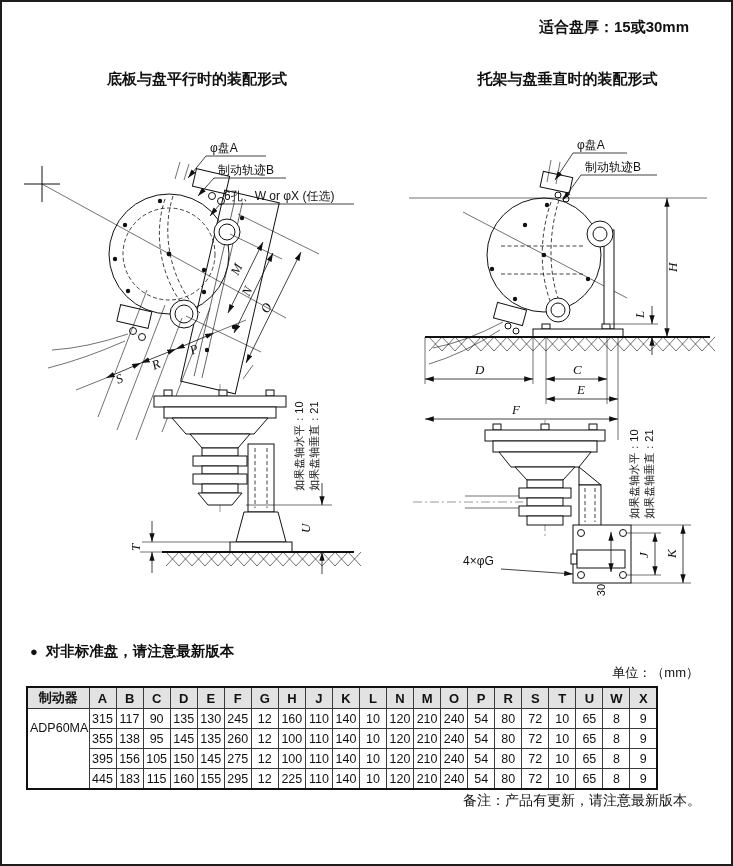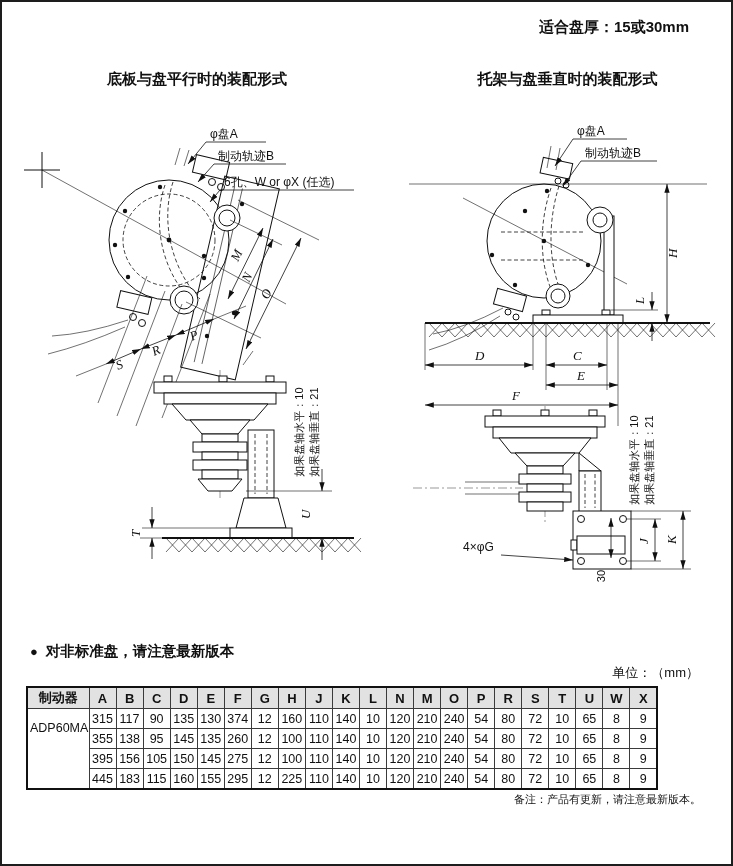--- a/index.html
+++ b/index.html
@@ -5,36 +5,36 @@
   html,body{margin:0;padding:0;background:#f2f2f2;}
   .page{
     width:733px;height:866px;box-sizing:border-box;position:relative;
     background:#fff;border:2px solid #1d1d1d;margin:0 auto;
     font-family:"Liberation Sans",sans-serif;color:#111;overflow:hidden;
   }
   .top-note{position:absolute;top:16px;right:42px;font-size:15px;font-weight:bold;}
   .draw-title{position:absolute;top:68px;font-size:15px;font-weight:bold;text-align:center;}
   .draw-title.left{left:0;width:390px;}
   .draw-title.right{left:408px;width:315px;}
-  .svg-wrap{position:absolute;top:106px;text-align:center;}
+  .svg-wrap{position:absolute;top:120px;text-align:center;}
   .svg-wrap.left{left:12px;}
   .svg-wrap.right{left:403px;}
   .consult{position:absolute;top:640px;left:28px;font-size:14.5px;font-weight:bold;}
   .consult .bullet{font-size:13px;margin-right:8px;}
   .unit-note{position:absolute;top:662px;right:32px;font-size:13px;}
   .tbl-wrap{position:absolute;top:684px;left:24px;}
   table{border-collapse:collapse;table-layout:fixed;width:632px;border:2px solid #111;}
   th,td{border:1px solid #3a3a3a;text-align:center;padding:0;font-size:12.5px;height:19px;
         overflow:hidden;white-space:nowrap;}
   th{background:#e2e2e2;font-weight:bold;height:20px;font-size:13px;}
   col.model-col{width:62px;}
   td.model-cell{padding:0;vertical-align:top;}
   .models{height:76px;box-sizing:border-box;padding:9.5px 2px;display:flex;flex-direction:row;}
   .models div{height:19px;line-height:19px;font-size:12.5px;text-align:center;}
-  .footer-note{position:absolute;top:790px;right:30px;font-size:11px;}
+  .footer-note{position:absolute;top:790px;right:30px;font-size:14px;}
   
   .s  {stroke:#111;fill:none;stroke-width:1;}
   .sw {stroke:#111;fill:#fff;stroke-width:1;}
   .t  {stroke:#111;fill:none;stroke-width:.6;}
   .d  {stroke:#111;fill:none;stroke-width:.8;stroke-dasharray:4 2.5;}
   .cl {stroke:#555;fill:none;stroke-width:.6;stroke-dasharray:9 3 2 3;}
   .dm {stroke:#111;fill:none;stroke-width:.8;}
   .g2 {stroke:#111;fill:none;stroke-width:2;}
   .dot{fill:#111;stroke:none;}
   text.zh{font-size:12px;font-family:"Liberation Sans",sans-serif;fill:#111;}
@@ -320,21 +320,21 @@
                 <div>ADP60M</div>
                 <div>ADP61M</div>
                 <div>ADP62M</div>
               </div>
             </td>
             <td>315</td>
             <td>117</td>
             <td>90</td>
             <td>135</td>
             <td>130</td>
-            <td>374</td>
+            <td>245</td>
             <td>12</td>
             <td>160</td>
             <td>110</td>
             <td>140</td>
             <td>10</td>
             <td>120</td>
             <td>210</td>
             <td>240</td>
             <td>54</td>
             <td>80</td>

